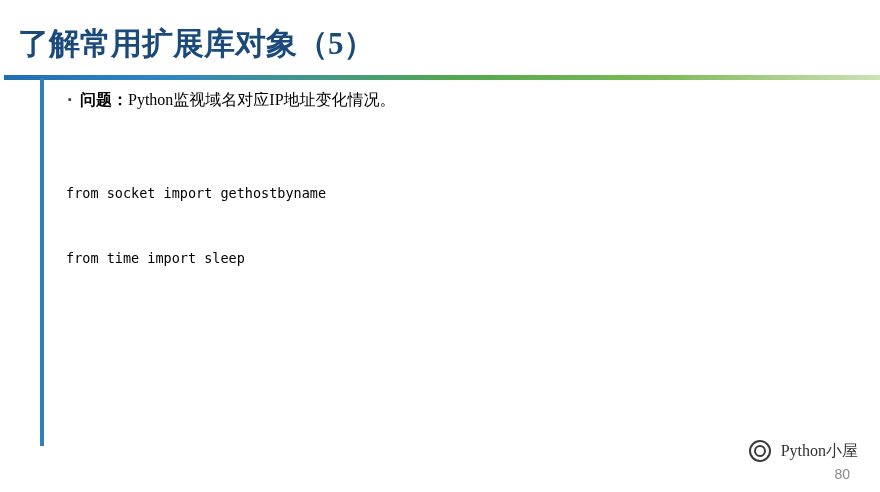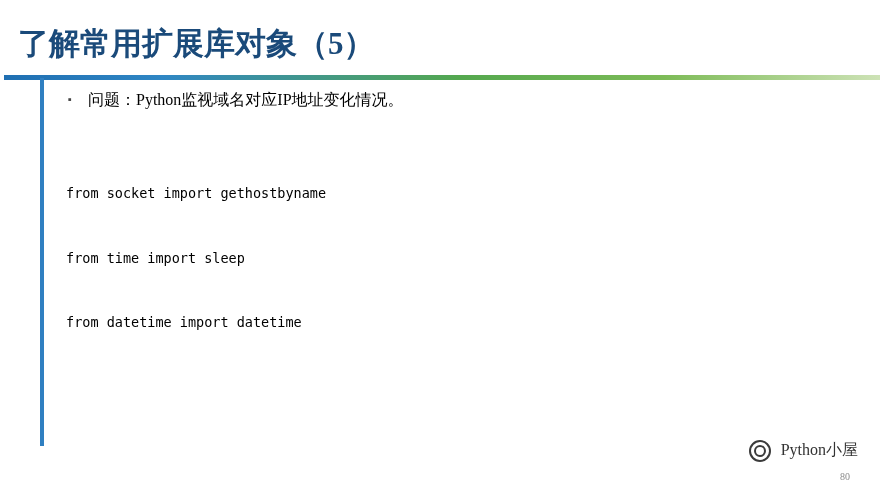--- a/index.html
+++ b/index.html
@@ -75,22 +75,21 @@
     white-space: nowrap;
   }
   .bullet-mark {
     display: inline-block;
     width: 12px;
     color: #444444;
     font-size: 11px;
     vertical-align: 2px;
   }
   .bullet-strong {
-    font-weight: normal;
-    margin-left: 8px;
+    font-weight: bold;
   }
   .code-block {
     position: absolute;
     left: 26px;
     top: 62px;
     width: 760px;
     font-family: "DejaVu Sans Mono", monospace;
     font-size: 13.5px;
     line-height: 21.5px;
     color: #000000;
@@ -98,20 +97,21 @@
   }
   .code-line {
     white-space: pre;
   }
   
   .footer-logo {
     position: absolute;
     right: 22px;
     bottom: 30px;
     display: flex;
+    align-items: center;
     gap: 10px;
     margin-top: 36px;
   }
   .logo-mark {
     width: 22px;
     height: 22px;
     border: 2px solid #3b3b3b;
     border-radius: 50%;
     position: relative;
     box-sizing: border-box;
@@ -130,22 +130,22 @@
   .logo-text {
     font-family: "Liberation Serif", serif;
     font-size: 16px;
     color: #333333;
     white-space: nowrap;
   }
   .page-number {
     position: absolute;
     right: 30px;
     bottom: 10px;
-    font-family: Liberation Serif, serif;
-    font-size: 10px;
+    font-family: Liberation Sans, sans-serif;
+    font-size: 14px;
     color: #8a8a8a;
   }
 </style>
 </head>
 <body>
 
 <div class="slide">
 
   <div class="title-block">
     <div class="title-text">了解常用扩展库对象（5）</div>
@@ -155,21 +155,20 @@
   <div class="body-block">
     <div class="left-bar"></div>
 
     <div class="bullet-line">
       <span class="bullet-mark">▪</span><span class="bullet-strong">问题：</span><span>Python监视域名对应IP地址变化情况。</span>
     </div>
 
     <div class="code-block">
       <div class="code-line">from socket import gethostbyname</div>
       <div class="code-line">from time import sleep</div>
-      <div class="code-line">from datetime import datetime</div>
       <div class="code-line">&nbsp;</div>
       
       
       
       
       
       
       
       
     </div>

